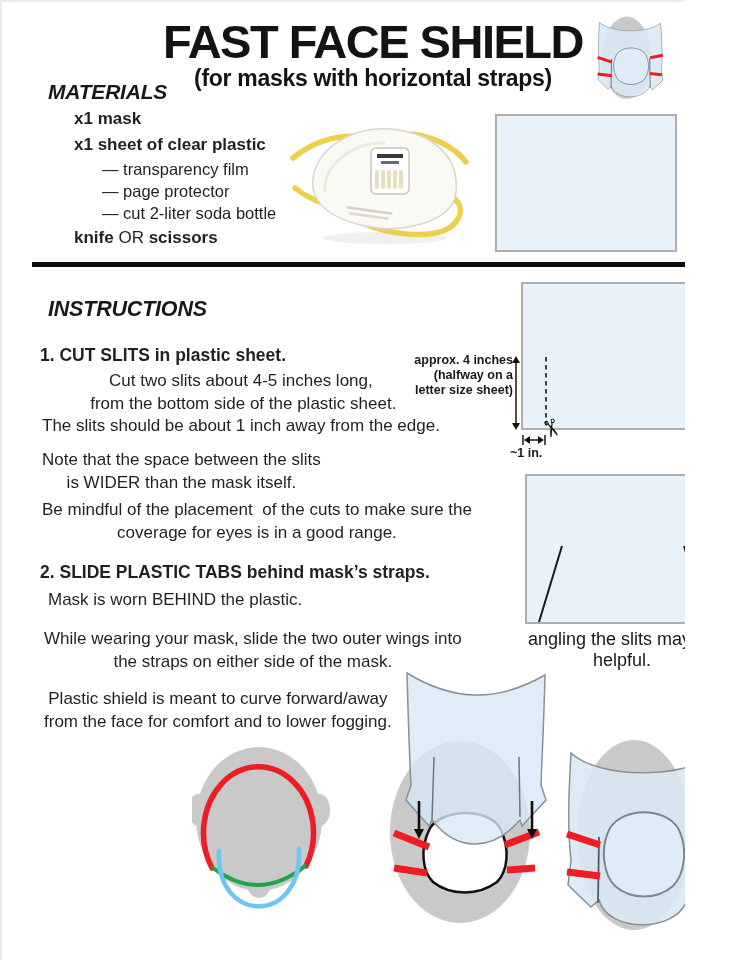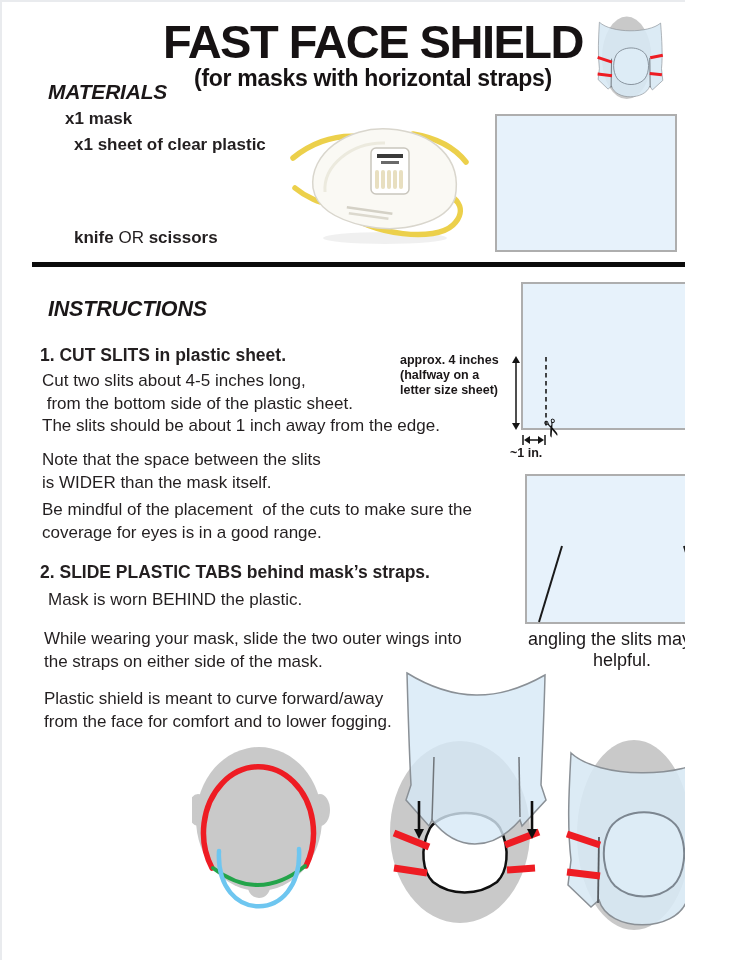--- a/index.html
+++ b/index.html
@@ -16,48 +16,53 @@
   .subtitle{
     left:0;top:63px;width:742px;text-align:center;
     font-size:23px;font-weight:800;color:#161213;letter-spacing:-0.3px;
   }
   .section-heading{
     font-size:21px;font-weight:700;font-style:italic;color:#1b1718;letter-spacing:-0.2px;
   }
   .mat-item{font-size:17px;font-weight:700;}
   .mat-sub{font-size:16.5px;font-weight:400;line-height:22px;}
   .step-title{font-size:17.5px;font-weight:700;}
-  .body-text{font-size:17px;font-weight:400;line-height:22.5px;}
+  .body-text{font-size:17px;font-weight:400;line-height:22.5px;text-align:center;}
   .line{white-space:pre;}
   .sheet-box{
     background:#e7f2fb;border:2px solid #aeaeae;box-sizing:border-box;
   }
   .divider{background:#0b0b0b;height:5px;}
   .small-label{font-size:12.5px;font-weight:600;line-height:15px;color:#1b1718;}
   .caption{font-size:18px;font-weight:400;color:#1b1718;}
-  .right-align{text-align:left;}
+  .right-align{text-align:right;}
   .center{text-align:center;}
 </style>
 </head>
 <body>
 
 <div class="page">
 
   <div class="abs title">FAST FACE SHIELD</div>
   <div class="abs subtitle">(for masks with horizontal straps)</div>
 
   <svg class="abs" style="left:590px;top:8px" width="76" height="100" viewBox="0 0 175 230">
     <use href="#assembled-shield"></use>
   </svg>
 
   <div class="abs section-heading" style="left:46px;top:78px">MATERIALS</div>
 
-  <div class="abs mat-item" style="left:63px;top:107px">x1 mask</div>
+  <div class="abs mat-item" style="left:72px;top:107px">x1 mask</div>
   <div class="abs mat-item" style="left:72px;top:133px">x1 sheet of clear plastic</div>
 
+  <div class="abs mat-sub" style="left:100px;top:156px">
+    <div class="line">— transparency film</div>
+    <div class="line">— page protector</div>
+    <div class="line">— cut 2-liter soda bottle</div>
+  </div>
 
   <div class="abs" style="left:72px;top:226px;font-size:17px">
     <span class="line" style="font-weight:700">knife</span><span class="line"> OR </span><span class="line" style="font-weight:700">scissors</span>
   </div>
 
   <svg class="abs" style="left:283px;top:108px" width="200" height="142" viewBox="0 0 200 142">
     <ellipse cx="100" cy="128" rx="62" ry="6" fill="rgba(0,0,0,0.06)"></ellipse>
 
     <path d="M8,48 C28,32 52,24 78,27" stroke="#ecd04b" stroke-width="5.5" fill="none" stroke-linecap="round"></path>
     <path d="M128,24 C152,28 170,38 181,52" stroke="#ecd04b" stroke-width="5.5" fill="none" stroke-linecap="round"></path>

